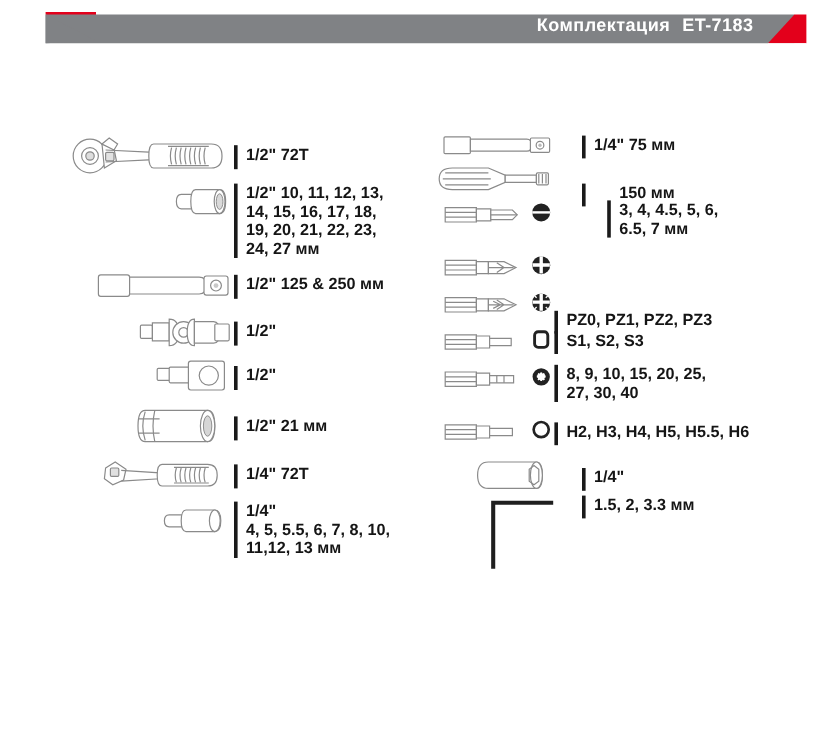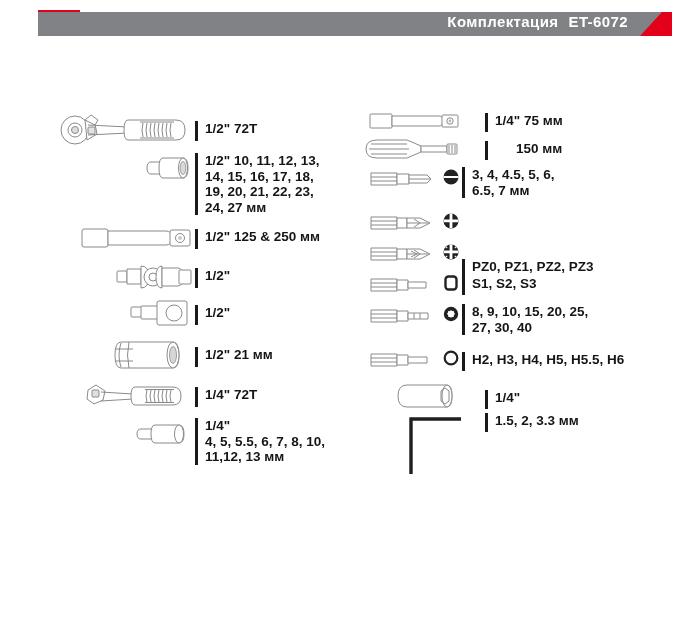--- a/index.html
+++ b/index.html
@@ -64,21 +64,21 @@
     <polygon points="38,0 80,0 80,24 38,2" fill="#e3001b"></polygon>
 
     <polygon points="38,2 662,2 662,26 38,26" fill="#808285"></polygon>
     <polygon points="38,2 80,24 38,26" fill="#808285"></polygon>
 
     <polygon points="640,26 662,2 672,2 672,26" fill="#e3001b"></polygon>
     <polygon points="640,26 672,26 672,28 640,28" fill="#ffffff"></polygon>
   </svg>
 </div>
 <div class="banner-title">
-  <span>Комплектация</span><span class="code">ET-6072</span>
+  <span>Комплектация</span><span class="code">ET-7183</span>
 </div>
 
 <div class="col col-left">
 
   <div class="row" style="height:42px;">
     <div class="art" style="width:195px;">
       <svg width="140" height="40" viewBox="0 0 140 40">
         <g class="ln">
           <circle cx="20" cy="20" r="14"></circle>
           <circle cx="20" cy="20" r="7" fill="#fff"></circle>
@@ -242,40 +242,40 @@
           <path d="M8 8 L44 8"></path>
             <path d="M6 13 L46 13"></path>
             <path d="M8 18 L44 18"></path>
         </g>
         <path class="ln" d="M58 10 l26 0 l0 6 l-26 0 z"></path>
         <rect class="ln" x="84" y="8" width="10" height="10" rx="1" fill="#dddddd"></rect>
         <path class="ln2" d="M86 9 L86 17 M89 9 L89 17 M92 9 L92 17"></path>
       </svg>
     </div>
     <div class="endview"></div>
-    <div class="label" style="margin-top:5px;height:19px;padding-left:28px;">150 мм</div>
+    <div class="label" style="margin-top:17px;height:19px;padding-left:28px;">150 мм</div>
   </div>
 
   <div class="row" style="height:44px;">
     <div class="art" style="width:90px;">
       <svg width="72" height="22" viewBox="0 0 72 22">
         <path class="ln" d="M3 5 l26 0 l0 12 l-26 0 z"></path>
         <path class="ln2" d="M3 9 L29 9 M3 13 L29 13"></path>
         <path class="ln" d="M29 6 l12 0 l0 10 l-12 0 z"></path>
         <path class="ln" d="M41 7 l18 0 l4 4 l-4 4 l-18 0 z"></path>
         <path class="ln2" d="M41 11 L63 11"></path>
       </svg>
     </div>
     <div class="endview">
       <svg width="18" height="18" viewBox="0 0 18 18">
         <circle cx="9" cy="9" r="7.5" class="dark"></circle>
         <rect x="1.5" y="8" width="15" height="2" fill="#ffffff"></rect>
       </svg>
     </div>
-    <div class="label" style="margin-top:-1px;">3, 4, 4.5, 5, 6,
+    <div class="label" style="margin-top:-1px;margin-left:44px;">3, 4, 4.5, 5, 6,
 6.5, 7 мм</div>
   </div>
 
   <div class="row" style="height:31px;">
     <div class="art" style="width:90px;">
       <svg width="72" height="22" viewBox="0 0 72 22">
         <path class="ln" d="M3 5 l26 0 l0 12 l-26 0 z"></path>
         <path class="ln2" d="M3 9 L29 9 M3 13 L29 13"></path>
         <path class="ln" d="M29 6 l10 0 l0 10 l-10 0 z"></path>
         <path class="ln" d="M39 6 l13 0 l10 5 l-10 5 l-13 0 z"></path>

